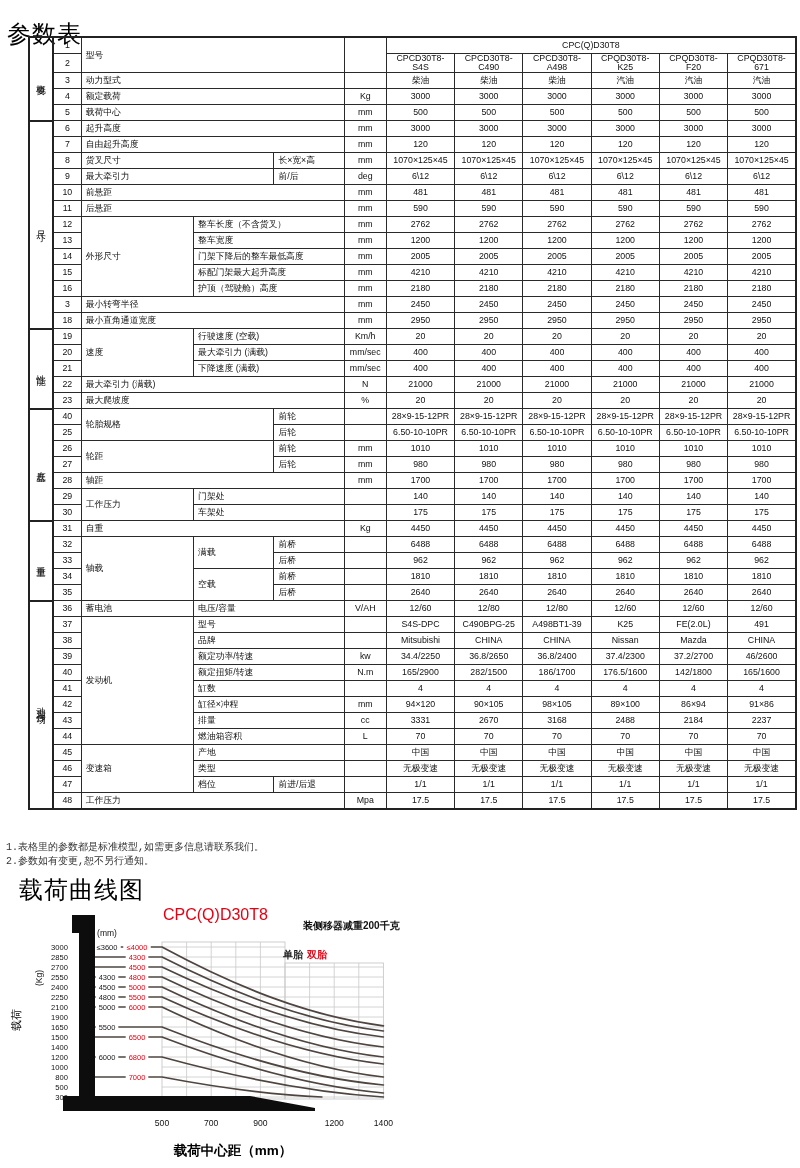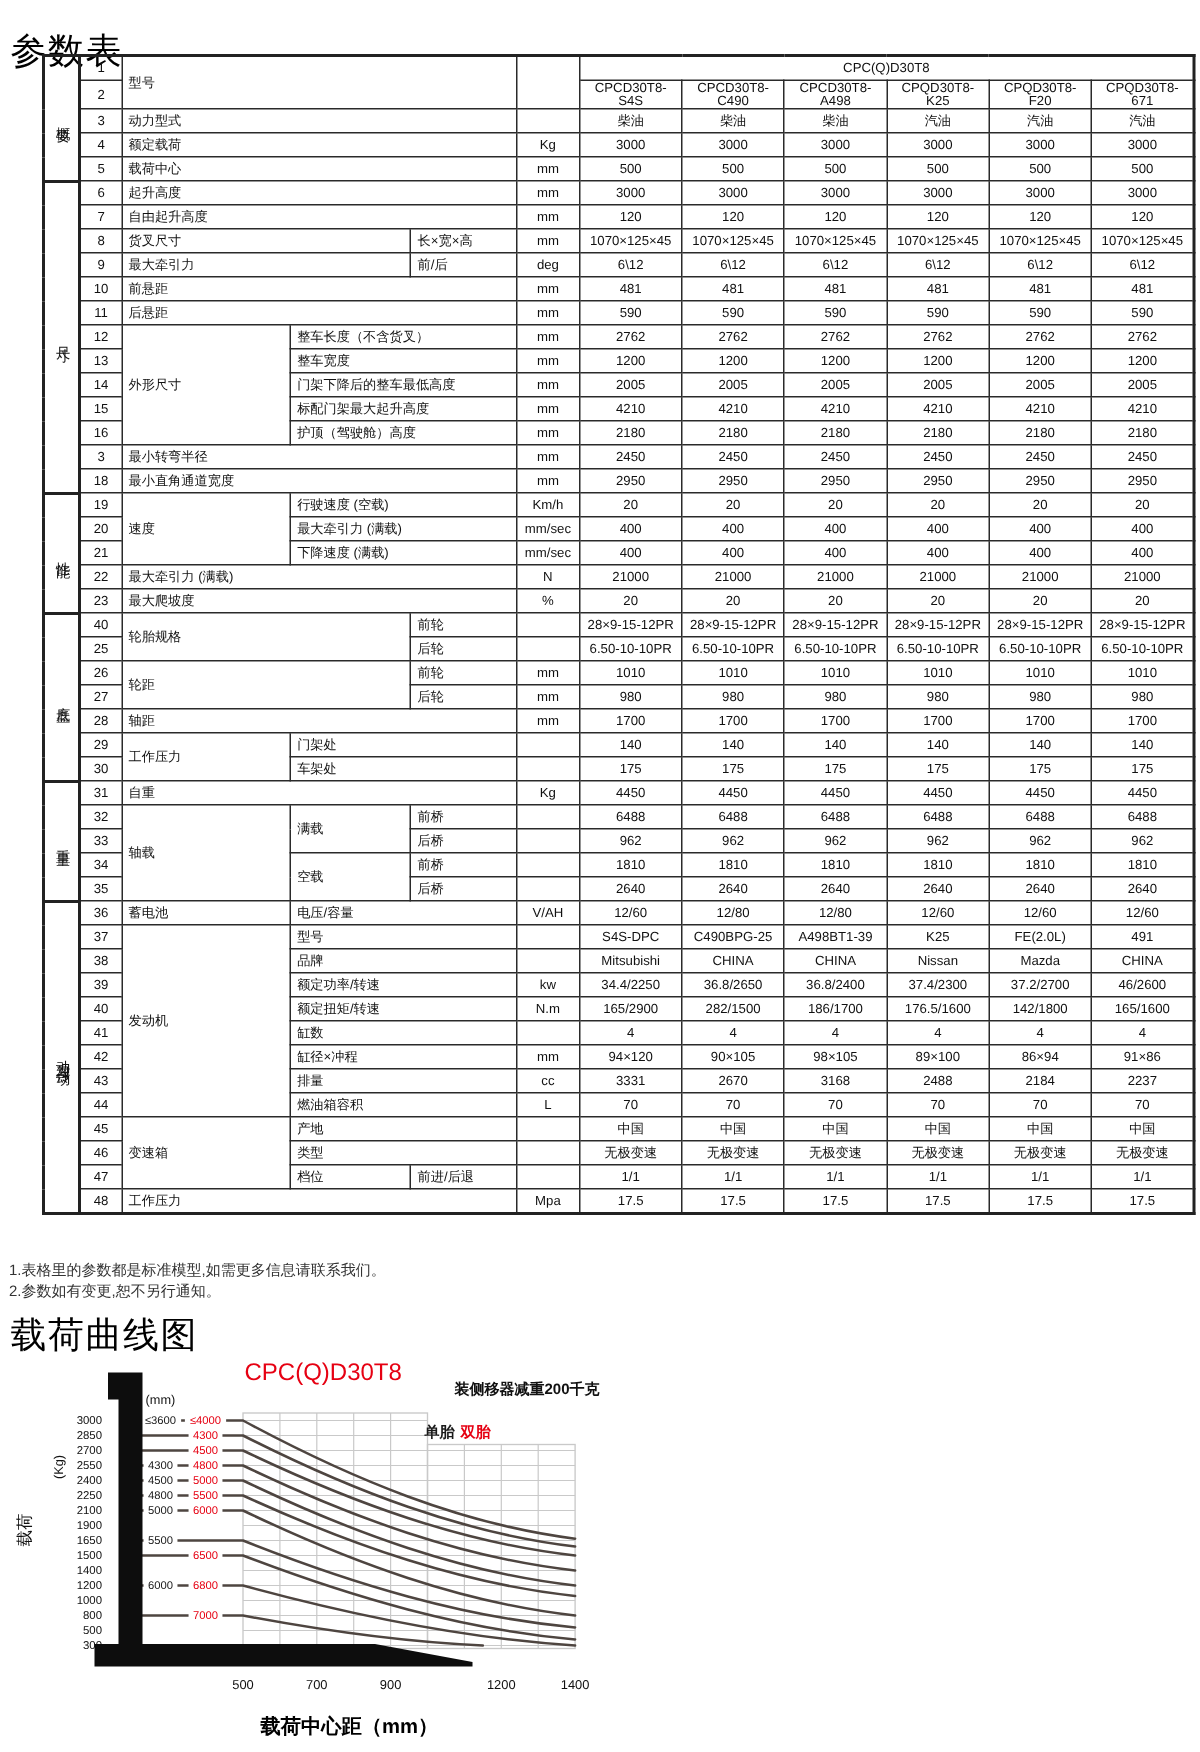--- a/index.html
+++ b/index.html
@@ -1,21 +1,21 @@
 <!DOCTYPE html>
 <html><head>
 <meta charset="utf-8">
 <style>
   html,body{margin:0;padding:0;}
   body{width:800px;height:1168px;background:#fff;position:relative;
        font-family:"Liberation Sans","DejaVu Sans",sans-serif;color:#1a1a1a;overflow:hidden;}
   .h-title{position:absolute;left:7px;font-size:24px;font-weight:normal;color:#000;letter-spacing:1px;}
   #title1{top:2px;}
-  #title2{top:858px;}
-  #notes{position:absolute;left:6px;top:841px;font-size:10px;color:#333;line-height:1.35;}
+  #title2{top:858px;margin-left:12px;}
+  #notes{position:absolute;left:6px;top:841px;font-size:10px;color:#333;line-height:1.35;font-family:Liberation Mono, monospace;}
   #spec-table{position:absolute;left:28px;top:36px;width:769px;border-collapse:collapse;
               table-layout:fixed;border:2px solid #222;}
   #spec-table td{border:1px solid #2a2a2a;font-size:8.8px;height:15px;line-height:1.05;
                  padding:0 2px;text-align:center;overflow:hidden;word-break:break-word;color:#111;}
   #spec-table td.lbl{text-align:left;padding-left:4px;}
   #spec-table td.cat{border:2px solid #222;padding:0;}
   .vtext{writing-mode:vertical-lr;text-orientation:upright;font-size:9.5px;letter-spacing:2px;
          display:inline-block;margin:0 auto;}
   #chart-wrap{position:absolute;left:0;top:893px;width:800px;height:275px;}
   svg text{font-family:"Liberation Sans","DejaVu Sans",sans-serif;}

